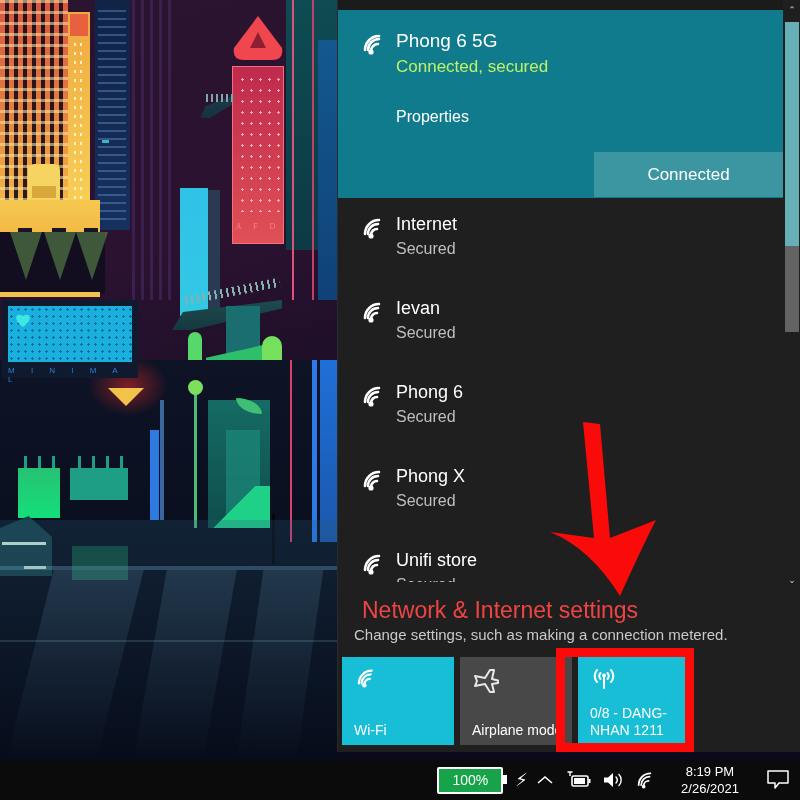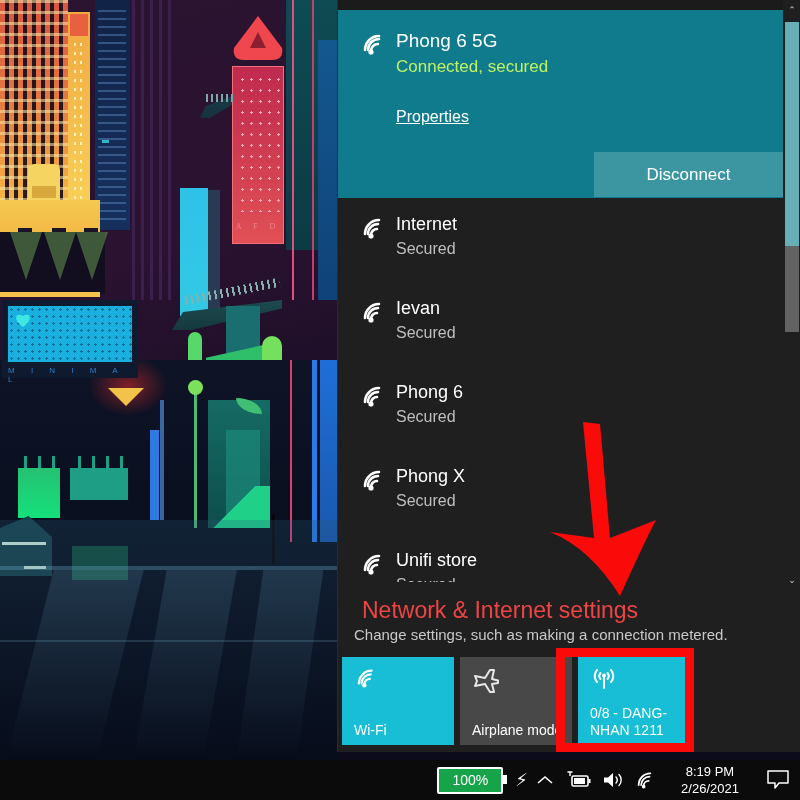--- a/index.html
+++ b/index.html
@@ -115,21 +115,21 @@
     border-left:1px solid #2b2b2b;}
   .panel-topbar{position:absolute;left:0;top:0;width:463px;height:10px;background:#1b1b1b;}
 
   .connected{position:absolute;left:0px;top:10px;width:445px;height:188px;background:#107b8c;}
   .conn-row{position:absolute;left:16px;top:18px;display:flex;align-items:flex-start;}
   .wifi-ico{width:42px;flex:0 0 42px;display:flex;justify-content:center;padding-top:4px;}
   .conn-texts{display:flex;flex-direction:column;}
   .ssid{color:#ffffff;font-size:19px;line-height:26px;}
   .substatus{color:#bef264;font-size:17px;line-height:26px;}
   .properties{position:absolute;left:58px;top:98px;color:#ffffff;font-size:16px;
-    text-decoration:underline;cursor:pointer;}
+    cursor:pointer;}
   .disconnect-btn{position:absolute;left:256px;top:142px;width:189px;height:45px;
     background:#3c96a2;color:#ffffff;font-size:17px;display:flex;align-items:center;
     justify-content:center;cursor:pointer;}
 
   .netlist{position:absolute;left:0px;top:198px;width:445px;height:384px;background:#1f1f1f;overflow:hidden;}
   .net-item{position:absolute;left:16px;display:flex;align-items:flex-start;width:410px;}
   .net-name{color:#ffffff;font-size:18px;line-height:25px;}
   .net-sec{color:#bfbfbf;font-size:16px;line-height:24px;}
 
   .settings-zone{position:absolute;left:0px;top:582px;width:445px;height:66px;background:#1f1f1f;}
@@ -283,21 +283,21 @@
             </g>
             <circle cx="11" cy="20" r="2.6" fill="#ffffff"></circle>
           </svg>
         </span>
         <span class="conn-texts">
           <span class="ssid">Phong 6 5G</span>
           <span class="substatus">Connected, secured</span>
         </span>
       </div>
       <div class="properties">Properties</div>
-      <div class="disconnect-btn">Disconnect</div>
+      <div class="disconnect-btn">Connected</div>
     </div>
 
     <div class="netlist">
       <div class="net-item" style="top:14px">
         <span class="wifi-ico">
           <svg width="30" height="24" viewBox="0 0 30 24">
             <g fill="none" stroke="#ffffff" stroke-width="2.6" stroke-linecap="round">
               <path d="M5 18 A14 14 0 0 1 19 4"></path>
                 <path d="M8 18 A10 10 0 0 1 18 8"></path>
                 <path d="M11 19 A6 6 0 0 1 17 13"></path>

